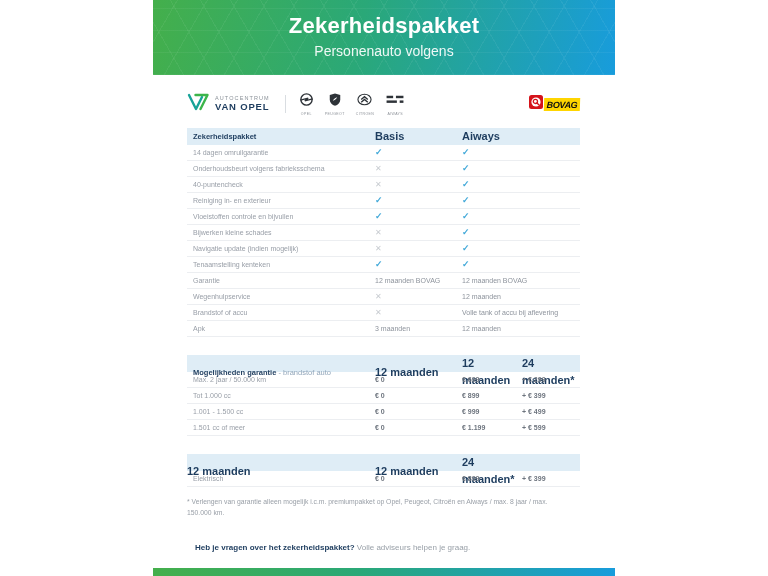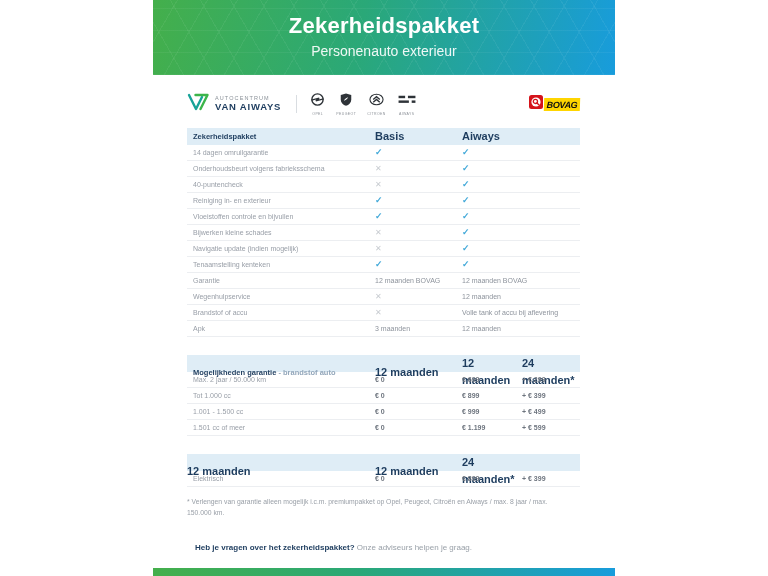--- a/index.html
+++ b/index.html
@@ -36,21 +36,21 @@
   .bovag-badge { width:36px; height:13px; background:#ffd500; color:#111;
                  font-size:9px; font-weight:bold; font-style:italic;
                  display:flex; align-items:center; justify-content:center;
                  letter-spacing:-0.3px; transform:skewX(-2deg); }
 
   
   .t-header { display:grid; background:#dfedf6; height:17px; line-height:17px; align-items:center; }
   .t1-grid { grid-template-columns:188px 87px 118px; }
   .t2-grid { grid-template-columns:188px 87px 60px 58px; }
   .th-label { padding-left:6px; font-weight:bold; color:#1d3c5e; font-size:7.5px; white-space:nowrap; }
-  .th-suffix { font-weight:bold; color:#92a6ba; }
+  .th-suffix { font-weight:normal; color:#92a6ba; }
   .th-val { font-weight:bold; color:#1d3c5e; font-size:11px; }
   .trow { display:grid; height:16px; line-height:15px; border-bottom:1px solid #eceef1; align-items:center; }
   .tlabel { padding-left:6px; color:#989ea7; font-size:7px; white-space:nowrap; }
   .cell-val { font-size:7px; color:#8d939c; white-space:nowrap; }
   .cell-val.check { color:#41a8d8; font-size:9px; font-weight:bold; }
   .cell-val.cross { color:#c7cbd0; font-size:8px; }
   .price { font-weight:bold; color:#6d747e; font-size:7px; white-space:nowrap; }
   .mt-gap { margin-top:18px; }
 
   
@@ -63,36 +63,36 @@
   .footer-bar { position:absolute; left:153px; bottom:0; width:462px; height:8px;
                 background:linear-gradient(100deg,#44af4b 0%,#2aa878 45%,#189cdc 100%); }
 </style>
 </head>
 <body>
 
 <div class="page">
 
   <div class="hero">
     <div class="hero-title">Zekerheidspakket</div>
-    <div class="hero-subtitle">Personenauto exterieur</div>
+    <div class="hero-subtitle">Personenauto volgens</div>
   </div>
 
   <div class="inner">
 
     <div class="logo-row">
       <div class="dealer">
         <span>
           <svg width="23" height="20" viewBox="0 0 23 20">
             <path d="M2 3 L9 17 L15 5" fill="none" stroke="#17a398" stroke-width="2.4" stroke-linecap="round" stroke-linejoin="round"></path>
             <path d="M8.5 3 L20.5 3 L13.5 17" fill="none" stroke="#3cb54a" stroke-width="2.4" stroke-linecap="round" stroke-linejoin="round"></path>
           </svg>
         </span>
         <span class="dealer-text">
           <span class="dealer-top">AUTOCENTRUM</span>
-          <span class="dealer-bottom">VAN AIWAYS</span>
+          <span class="dealer-bottom">VAN OPEL</span>
         </span>
       </div>
       <span class="vdivider"></span>
       <div class="brands">
         <div class="brand">
           <span>
             <svg width="15" height="15" viewBox="0 0 16 16">
               <circle cx="8" cy="8" r="6" fill="none" stroke="#2e3338" stroke-width="1.5"></circle>
               <path d="M1.5 8.6 L9.8 6.6 L6.2 9.4 L14.5 7.4" fill="none" stroke="#2e3338" stroke-width="1.3"></path>
             </svg>
@@ -255,20 +255,20 @@
         <span class="tlabel">Elektrisch</span>
         <span class="price">€ 0</span>
         <span class="price">€ 899</span>
         <span class="price">+ € 399</span>
       </div>
     </div>
 
     <div class="footnote">* Verlengen van garantie alleen mogelijk i.c.m. premiumpakket op Opel, Peugeot, Citroën en Aiways / max. 8 jaar / max. 150.000 km.</div>
 
     <div class="question-line">
-      <span class="q-bold">Heb je vragen over het zekerheidspakket?</span><span class="q-rest"> Onze adviseurs helpen je graag.</span>
+      <span class="q-bold">Heb je vragen over het zekerheidspakket?</span><span class="q-rest"> Volle adviseurs helpen je graag.</span>
     </div>
 
   </div>
 
   <div class="footer-bar"></div>
 
 </div>
 
 </body></html>

